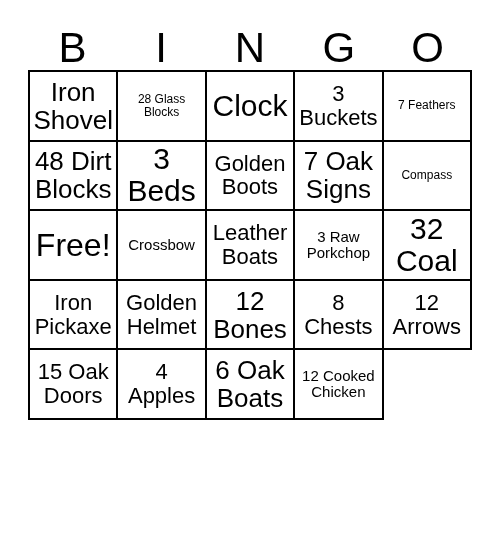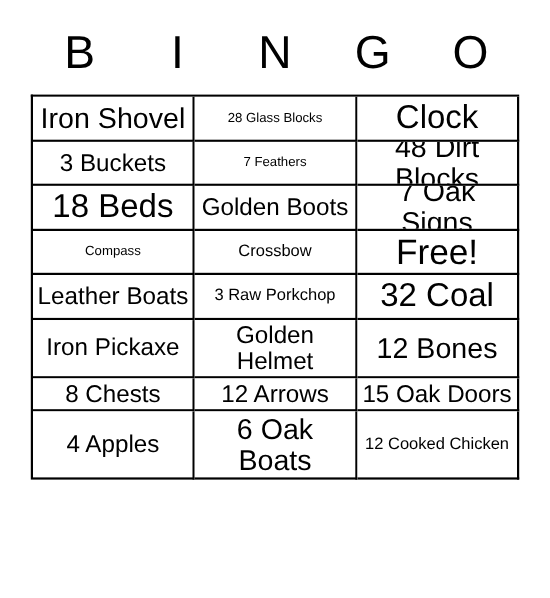--- a/index.html
+++ b/index.html
@@ -37,28 +37,28 @@
     font-size: 42px;
     line-height: 44px;
     font-weight: 400;
     letter-spacing: 0;
     color: #000000;
     user-select: none;
   }
 
   
   #grid {
-    margin-top: 16px;
+    margin-top: 0px;
     width: 444px;
     height: 350px;
     border-top: 2px solid #000000;
     border-left: 2px solid #000000;
     box-sizing: border-box;
     display: grid;
-    grid-template-columns: repeat(3, 1fr);
+    grid-template-columns: repeat(5, 1fr);
     grid-template-rows: repeat(5, 1fr);
   }
   .cell {
     border-right: 2px solid #000000;
     border-bottom: 2px solid #000000;
     box-sizing: border-box;
     display: flex;
     align-items: center;
     justify-content: center;
     text-align: center;
@@ -111,37 +111,37 @@
         <span class="txt fs-md">3 Buckets</span>
       </div>
 
     <div class="cell">
         <span class="txt fs-sm">7 Feathers</span>
       </div>
     <div class="cell">
         <span class="txt fs-lg">48 Dirt Blocks</span>
       </div>
     <div class="cell">
-        <span class="txt fs-xl">18 Beds</span>
+        <span class="txt fs-xl">3 Beds</span>
       </div>
     <div class="cell">
         <span class="txt fs-md">Golden Boots</span>
       </div>
     <div class="cell">
         <span class="txt fs-lg">7 Oak Signs</span>
       </div>
 
     <div class="cell">
         <span class="txt fs-sm">Compass</span>
       </div>
+    <div class="cell free">
+        <span class="txt">Free!</span>
+      </div>
     <div class="cell">
         <span class="txt fs-xs">Crossbow</span>
-      </div>
-    <div class="cell free">
-        <span class="txt">Free!</span>
       </div>
     <div class="cell">
         <span class="txt fs-md">Leather Boats</span>
       </div>
     <div class="cell">
         <span class="txt fs-xs">3 Raw Porkchop</span>
       </div>
 
     <div class="cell">
         <span class="txt fs-xl">32 Coal</span>

